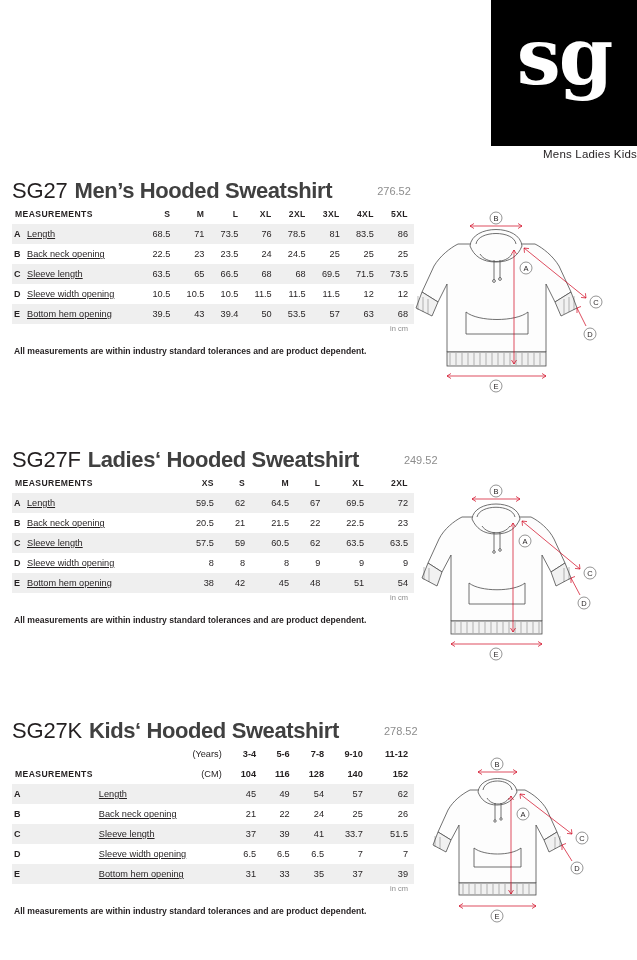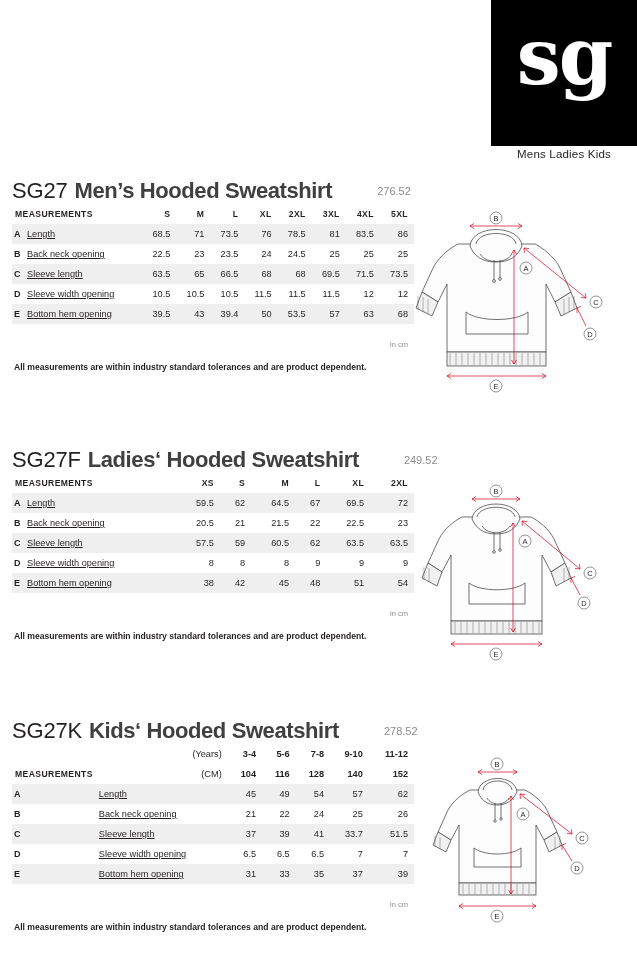--- a/index.html
+++ b/index.html
@@ -36,21 +36,21 @@
     font-size: 78px;
     line-height: 78px;
     font-weight: 700;
     letter-spacing: -2px;
   }
   .brand-tagline {
     position: absolute;
     top: 148px;
     right: 0;
     width: 146px;
-    text-align: center;
+    text-align: right;
     font-size: 11.5px;
     letter-spacing: .2px;
     color: #231f20;
   }
 
   
   .section {
     position: relative;
     padding: 0 10px;
   }
@@ -126,21 +126,21 @@
   }
   table.spec td.val {
     text-align: right;
     padding-right: 6px;
   }
   table.spec th.val { padding-right: 6px; }
   .units {
     text-align: right;
     font-size: 7.5px;
     color: #8d8d8d;
-    padding: 16px 6px 0 0;
+    padding: 0 6px 0 0;
   }
   .note {
     font-size: 8.6px;
     font-weight: 700;
     line-height: 1.45;
     color: #231f20;
     padding-left: 2px;
     margin-top: 12px;
   }
 

